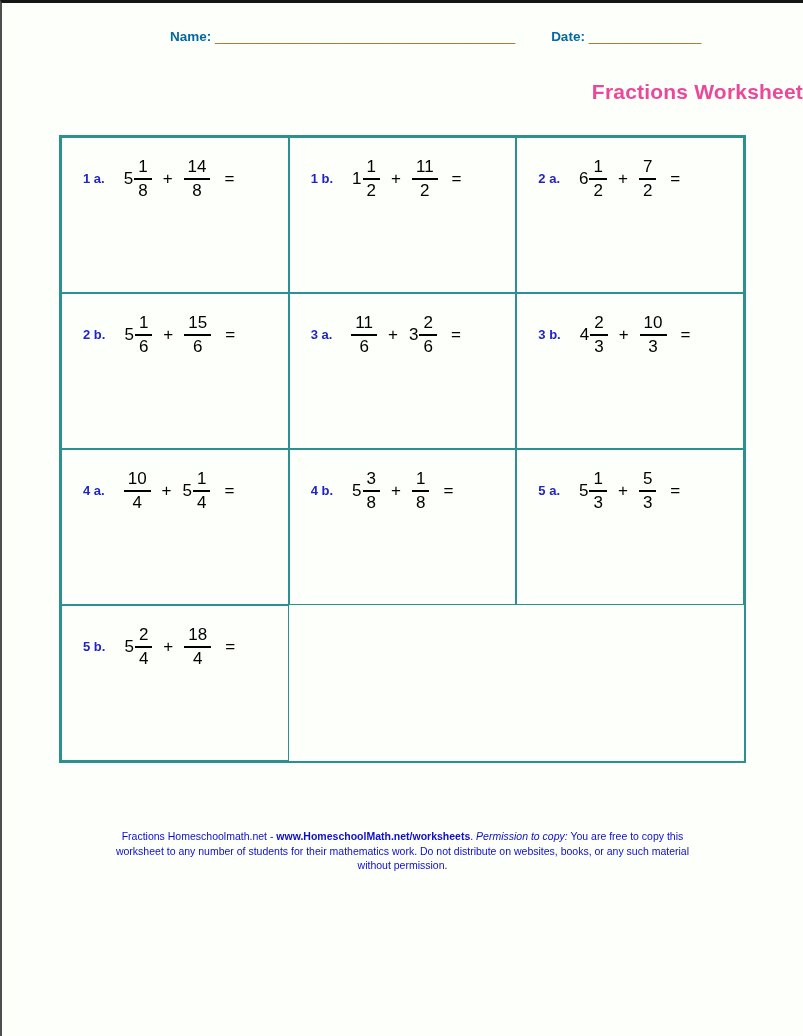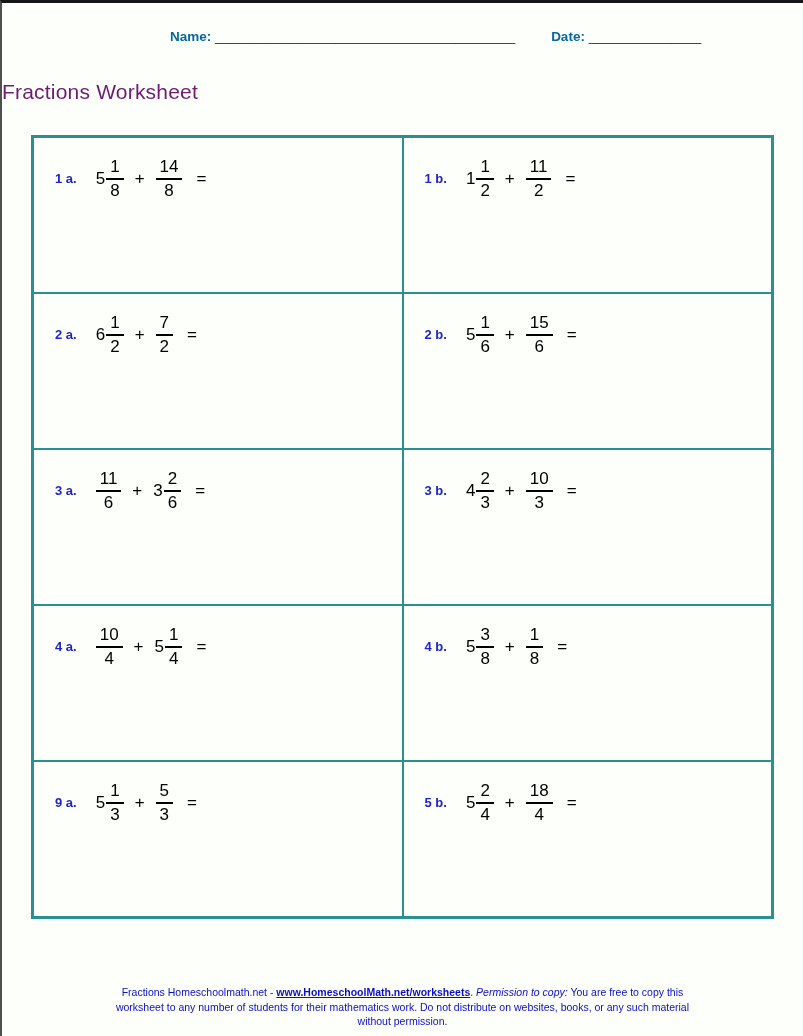--- a/index.html
+++ b/index.html
@@ -15,39 +15,39 @@
     overflow: hidden;
   }
 
   
   .header-row {
     padding: 26px 0 0 168px;
     font-size: 13.5px;
     white-space: nowrap;
   }
   .hdr-label { font-weight: bold; color: #0369a1; }
-  .hdr-line { color: #0f172a; text-align: center; }
+  .hdr-line { color: #a16207; text-align: center; }
   .date-group { margin-left: 32px; }
 
   
   .title {
     margin: 36px 0 0 0;
-    text-align: left;
+    text-align: right;
     font-size: 21px;
-    font-weight: normal;
-    color: #701a75;
+    font-weight: bold;
+    color: #ec4899;
     letter-spacing: 0.2px;
   }
 
   
   .grid {
-    width: 743px;
+    width: 687px;
     margin: 31px auto 0 auto;
     display: grid;
-    grid-template-columns: 1fr 1fr;
+    grid-template-columns: 1fr 1fr 1fr;
     grid-auto-rows: 156px;
     border: 2px solid #2a9090;
     box-sizing: border-box;
   }
   .cell {
     border: 1px solid #2a9090;
     box-sizing: border-box;
     background: #fdfffb;
   }
   .prob {
@@ -82,21 +82,20 @@
   .footer {
     margin-top: 66px;
     padding: 0 96px;
     text-align: center;
     font-size: 10.5px;
     line-height: 1.4;
     color: #0d0dcc;
   }
   .footer-link {
     font-weight: bold;
-    text-decoration: underline;
     color: #0d0dcc;
     cursor: pointer;
   }
   .perm { font-style: italic; }
 </style>
 </head>
 <body>
 
 <div class="header-row">
   <span class="hdr-label">Name:</span>
@@ -289,21 +288,21 @@
               <span class="den">8</span>
             </span>
           </span>
           <span class="eq">=</span>
         </span>
     </div>
   </div>
 
   <div class="cell">
     <div class="prob">
-      <span class="plabel">9 a.</span>
+      <span class="plabel">5 a.</span>
       <span class="expr">
           <span class="operand">
             <span class="whole">5</span>
             <span class="frac">
               <span class="num">1</span>
               <span class="den">3</span>
             </span>
           </span>
           <span class="op">+</span>
           <span class="operand">

